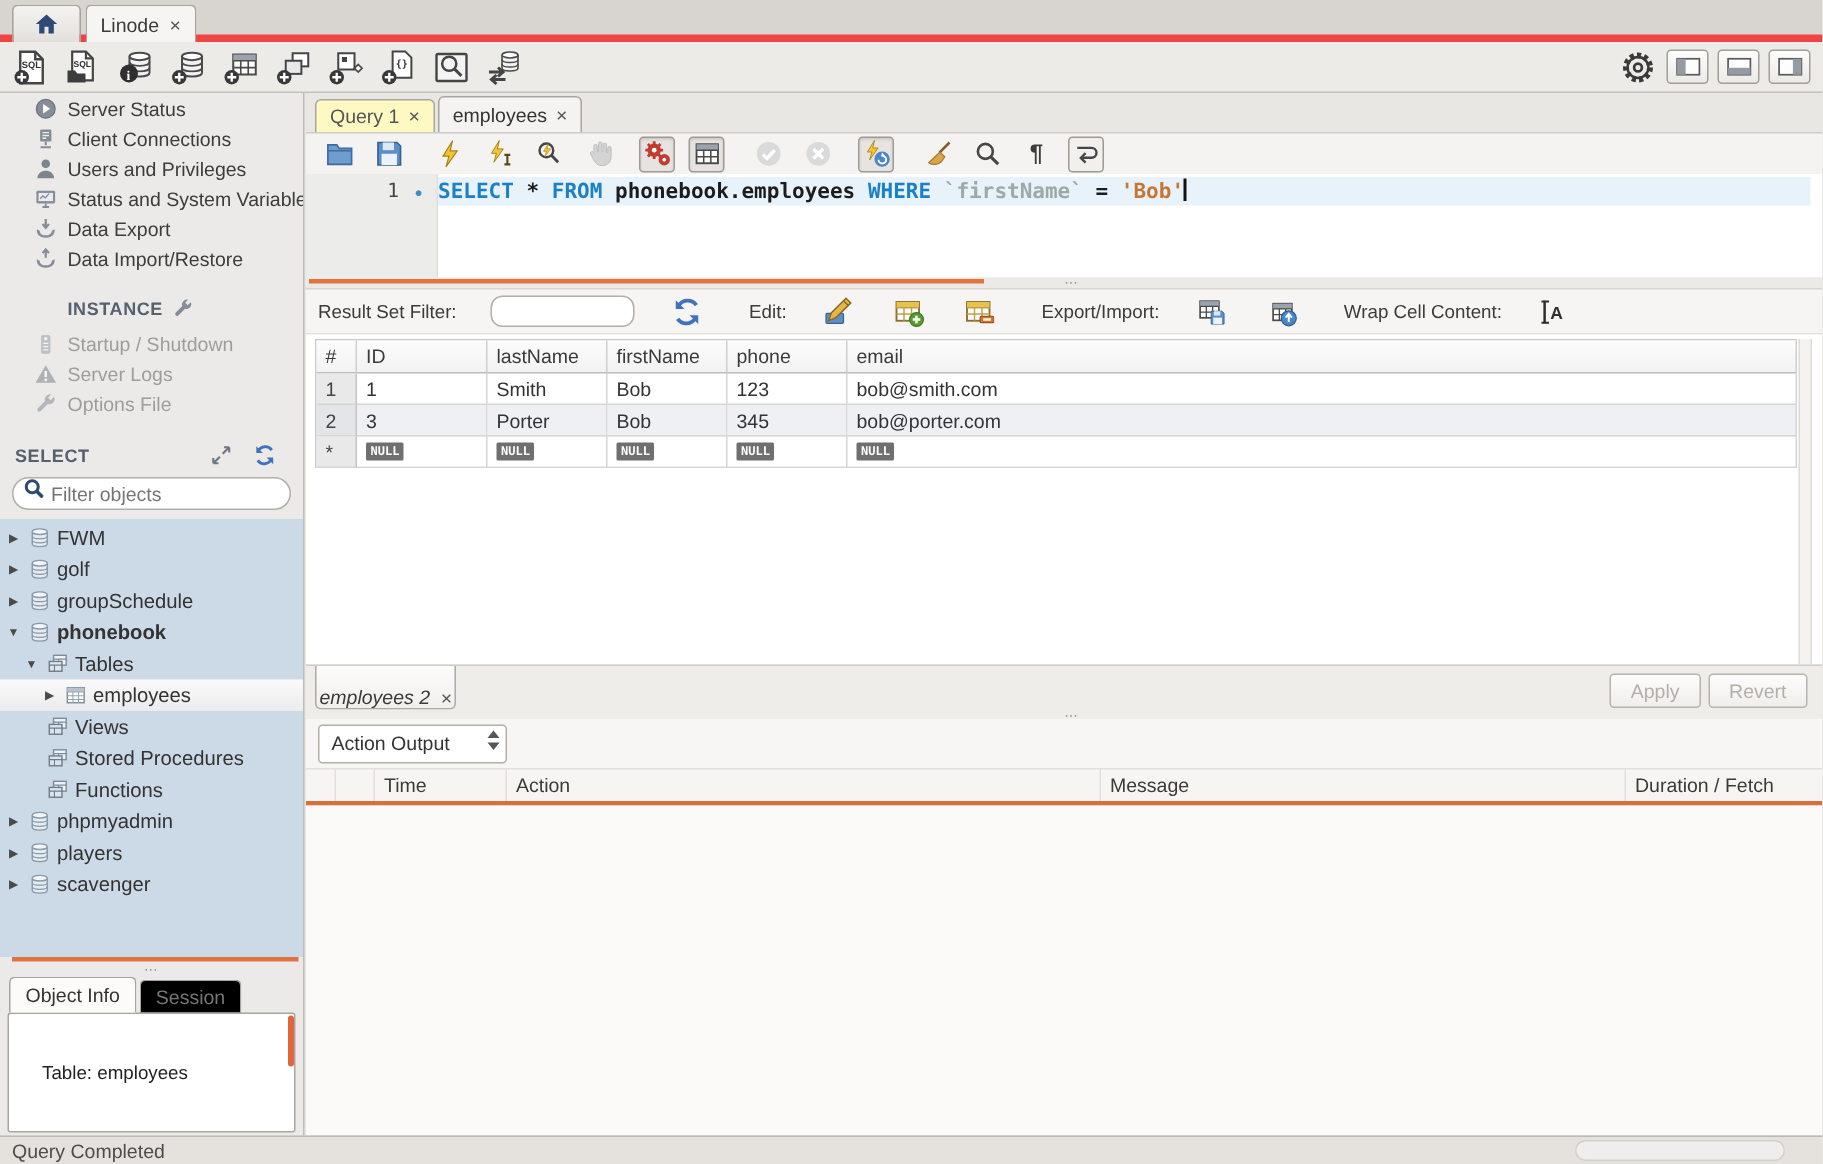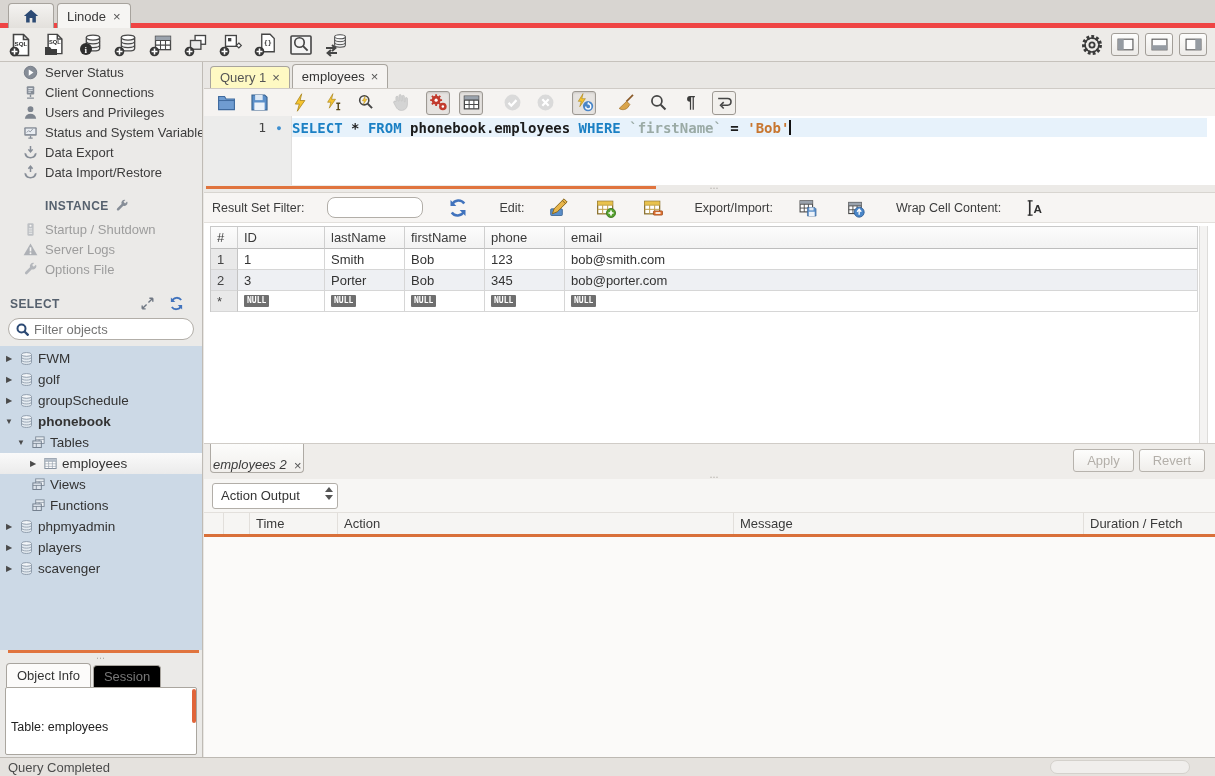--- a/index.html
+++ b/index.html
@@ -38,21 +38,21 @@
                  letter-spacing:.4px; display:flex; align-items:center; gap:6px; }
   .side-item { height:20px; display:flex; align-items:center; gap:7px; padding-left:23px;
                font-size:13px; color:#3c3c3c; white-space:nowrap; overflow:hidden; }
   .side-item svg { width:15px; height:15px; flex:none; }
   .side-item.disabled { color:#9d9d9d;align-items:flex-end; }
   .side-item.disabled svg { opacity:.55; }
   .schemas-header { display:flex; align-items:center; }
   .schemas-header .sp { flex:1; }
   .hdr-icon { width:15px; height:15px; margin-right:8px; }
   .filter-box { margin:3px 8px 6px; height:22px; border:1px solid #b2aea8; border-radius:11px;
-                background:#fff; display:flex; align-items:center; padding:0 7px; gap:5px; }
+                background:#fff; display:flex; padding:0 7px; gap:5px; }
   .filter-box svg { width:13px; height:13px; flex:none; }
   .filter-box input { border:none; outline:none; flex:1; font-size:13px; color:#444;
                       font-family:"Liberation Sans",sans-serif; background:transparent; }
 
   #schema-tree { flex:1; background:#ccd9e6; overflow:hidden; padding-top:2px; }
   .trow { height:21px; display:flex; align-items:center; gap:4px; white-space:nowrap; }
   .trow .tw { width:12px; text-align:center; font-size:8px; color:#4a4a4a; flex:none; }
   .trow svg { width:15px; height:15px; flex:none; }
   .trow .tl { font-size:13.5px; color:#333; }
   .lv0 { padding-left:3px; } .lv1 { padding-left:15px; } .lv2 { padding-left:27px; }
@@ -60,22 +60,22 @@
   .trow.selected { background:linear-gradient(#fafafa,#ebebeb); }
 
   .orange-bar-side { height:3px; background:#e0743e; margin-left:8px; margin-right:3px; flex:none; }
   .grip-row { height:9px; display:flex; align-items:center; justify-content:center;
               color:#9a968f; font-size:9px; line-height:4px; letter-spacing:1px; flex:none; }
   #info-tabs { height:25px; display:flex; align-items:flex-end; padding-left:6px; gap:2px; flex:none; }
   .itab { height:24px; padding:0 10px; display:flex; align-items:center; font-size:13px;
           border:1px solid #a8a49e; border-bottom:none; border-radius:4px 4px 0 0; }
   .itab.active { background:#fcfbfa; color:#333; position:relative; z-index:2; }
   .itab.inactive { background:#000000; color:#777; height:22px; }
-  #object-info { flex:none; height:68px; margin:0 5px 2px; background:#fff; border:1px solid #aaa69f;
-                 border-radius:2px; padding:1px 5px; font-size:12.5px; line-height:15.5px;
+  #object-info { flex:none; height:80px; margin:0 5px 2px; background:#fff; border:1px solid #aaa69f;
+                 border-radius:2px; padding:1px 22px; font-size:12.5px; line-height:15.5px;
                  position:relative; overflow:hidden; white-space:pre; color:#222; }
   #object-info .oi-thumb { position:absolute; right:0; top:1px; width:4px; height:34px;
                            background:#e0653a; border-radius:2px; }
 
   
   #statusbar { position:absolute; bottom:0; left:0; right:0; height:19px; background:#e5e2de;
                border-top:1px solid #bdb9b3; display:flex; align-items:center; padding-left:8px;
                color:#4c4c4c; font-size:13px; }
   .hscroll-thumb { position:absolute; right:25px; top:2px; width:140px; height:14px;
                    background:#f0eeec; border:1px solid #d4d1cc; border-radius:7px; }
@@ -616,20 +616,27 @@
           <use href="#s-tablet"></use>
         </svg>
       <span class="tl">employees</span>
     </div>
     <div class="trow lv1">
       <span class="tw"></span>
       <svg class="ic">
           <use href="#s-stack"></use>
         </svg>
       <span class="tl">Views</span>
+    </div>
+    <div class="trow lv1">
+      <span class="tw"></span>
+      <svg class="ic">
+          <use href="#s-stack"></use>
+        </svg>
+      <span class="tl">Stored Procedures</span>
     </div>
     <div class="trow lv1">
       <span class="tw"></span>
       <svg class="ic">
           <use href="#s-stack"></use>
         </svg>
       <span class="tl">Functions</span>
     </div>
     <div class="trow lv0">
       <span class="tw">▶</span>

